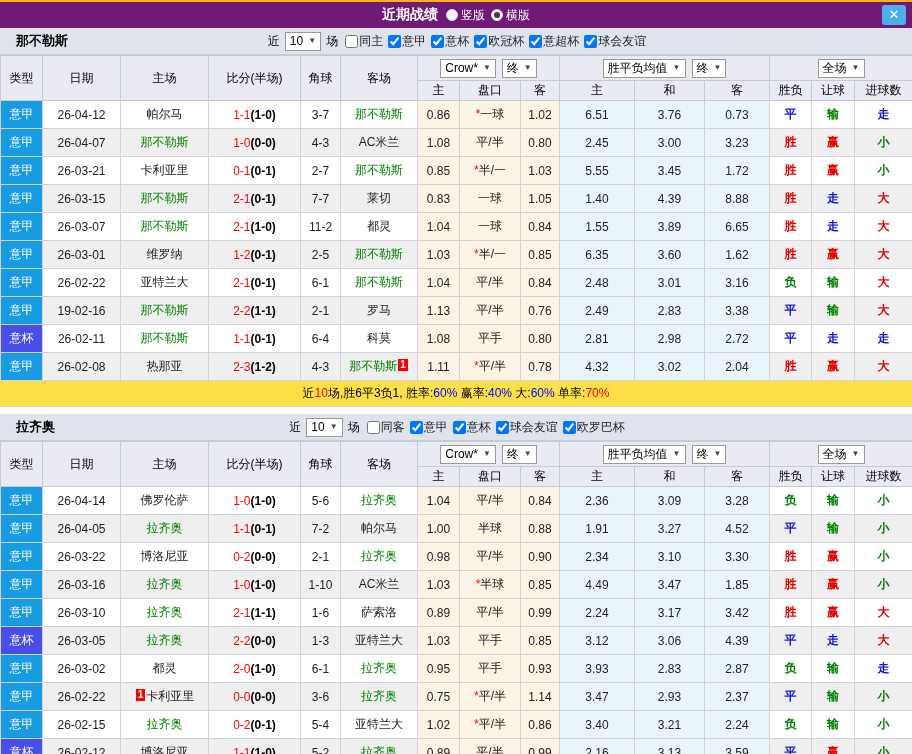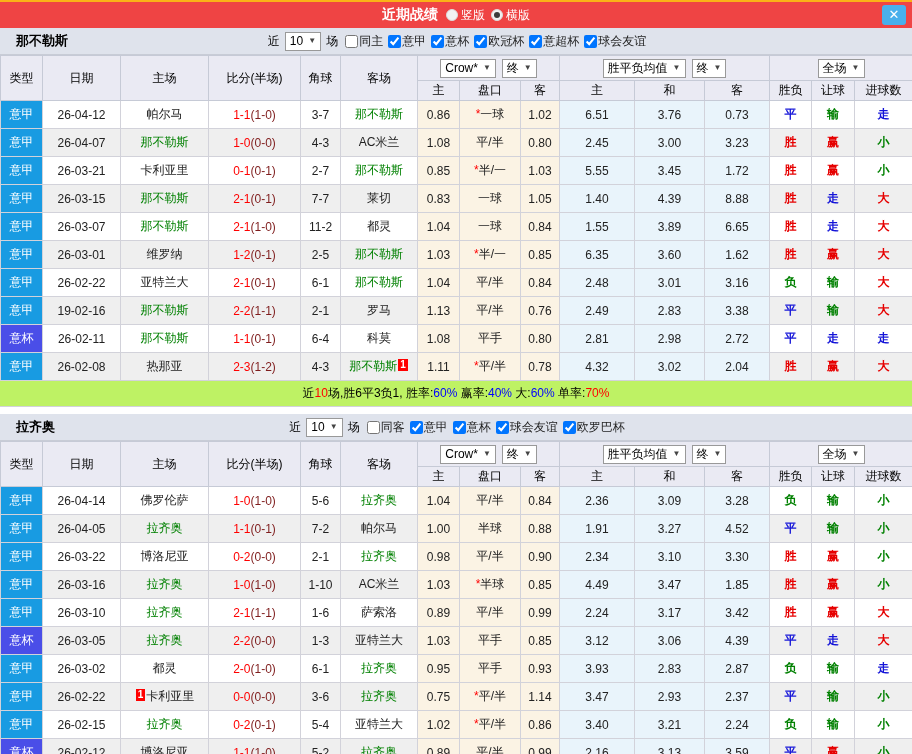--- a/index.html
+++ b/index.html
@@ -1,18 +1,18 @@
 <!DOCTYPE html>
 <html><head>
 <meta charset="utf-8">
 <style>
   html,body{margin:0;padding:0;background:#fff;}
   body{width:912px;font-family:"Liberation Sans","DejaVu Sans",sans-serif;font-size:12px;color:#222;}
   .topline{height:2px;background:#fbb217;}
-  .titlebar{position:relative;height:26px;background:#ef4444;display:flex;align-items:center;justify-content:center;color:#fff;}
+  .titlebar{position:relative;height:26px;background:#701a75;display:flex;align-items:center;justify-content:center;color:#fff;}
   .titlebar .title{font-weight:bold;font-size:14px;margin-right:2px;}
   .radiowrap{display:inline-flex;align-items:center;margin-left:6px;cursor:default;}
   .radiocirc{width:12px;height:12px;border-radius:50%;background:#f2f2f2;border:1px solid #dcdcdc;display:inline-flex;align-items:center;justify-content:center;margin-right:3px;box-sizing:border-box;}
   .radiocirc.sel::after{content:'';width:6px;height:6px;border-radius:50%;background:#3c3c3c;}
   .closebtn{position:absolute;right:6px;top:3px;width:24px;height:20px;background:#49b0ec;border-radius:3px;color:#fff;font-weight:bold;text-align:center;line-height:20px;font-size:13px;cursor:pointer;}
   .filterbar{position:relative;height:26px;background:#dfe3ec;border-bottom:1px solid #c8ccd6;display:flex;align-items:center;}
   .teamname{position:absolute;left:16px;font-weight:bold;font-size:13px;color:#000;}
   .fcontrols{margin:0 auto;display:flex;align-items:center;white-space:nowrap;}
   .fcontrols .lbl{margin:0 2px;color:#000;}
   .selbox{display:inline-flex;align-items:center;border:1px solid #999;background:#fff;height:17px;line-height:16px;padding:0 4px;margin:0 3px;color:#000;}
@@ -26,24 +26,24 @@
   td.lg{background:#189be2;color:#fff;}
   td.lg.cup{background:#4a4ee8;}
   tr.even td.base{background:#efefef;}
   tr.even td.alt{background:#efefef;}
   td.base{background:#fff;}
   td.cream{background:#fbf3e4;}
   td.lite{background:#e9f4fb;}
   td.alt{background:#fff;font-weight:bold;}
   .tgreen{color:#008000;}
   .ft{color:#ff0000;}
-  .ht{color:#7f1d1d;}
+  .ht{color:#000000;font-weight:bold;}
   .star{color:#ff0000;}
   .badge{display:inline-block;background:#ff0000;color:#fff;font-size:10px;line-height:12px;padding:0 2px;margin:0 1px;vertical-align:2px;font-weight:bold;}
-  .summary{height:25px;line-height:25px;text-align:center;background:#bef264;border-bottom:1px solid #d2d2da;}
+  .summary{height:25px;line-height:25px;text-align:center;background:#fde047;border-bottom:1px solid #d2d2da;}
   .gap{height:7px;background:#fff;}
 </style>
 </head>
 <body>
 
 <div class="topline"></div>
 <div class="titlebar">
   <span class="title">近期战绩</span>
   <span class="radiowrap">
     <span class="radiocirc"></span>

